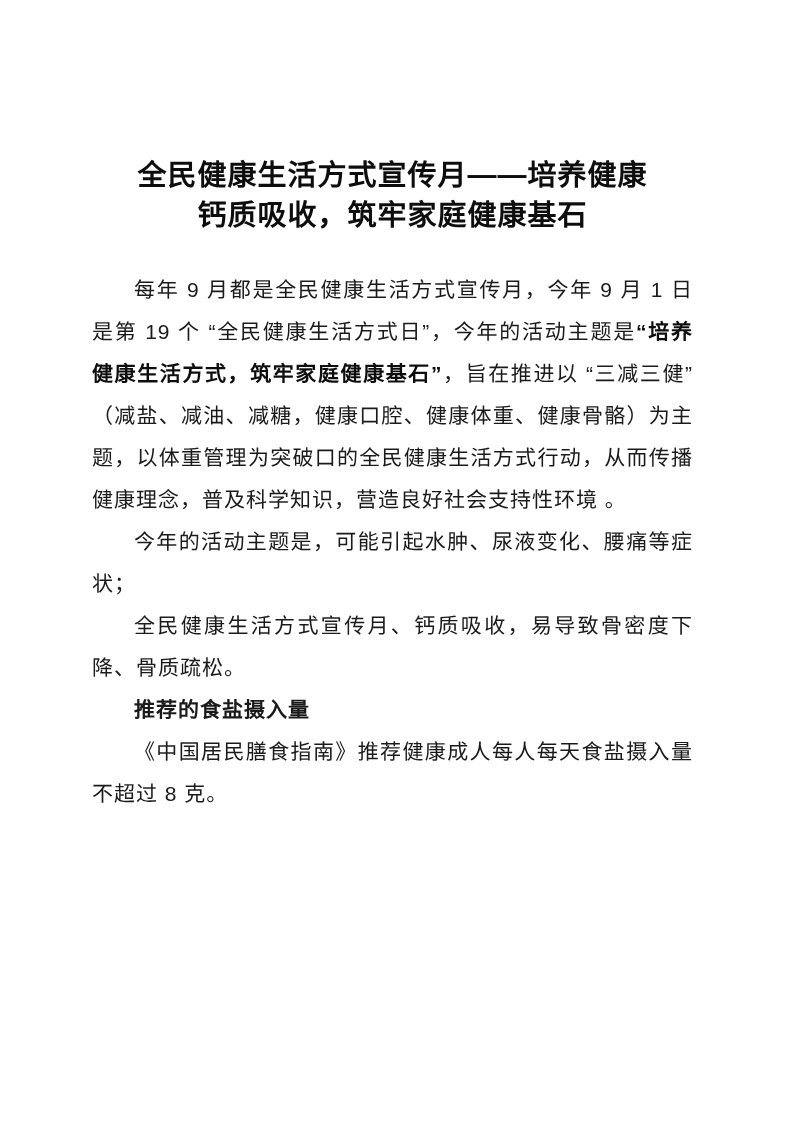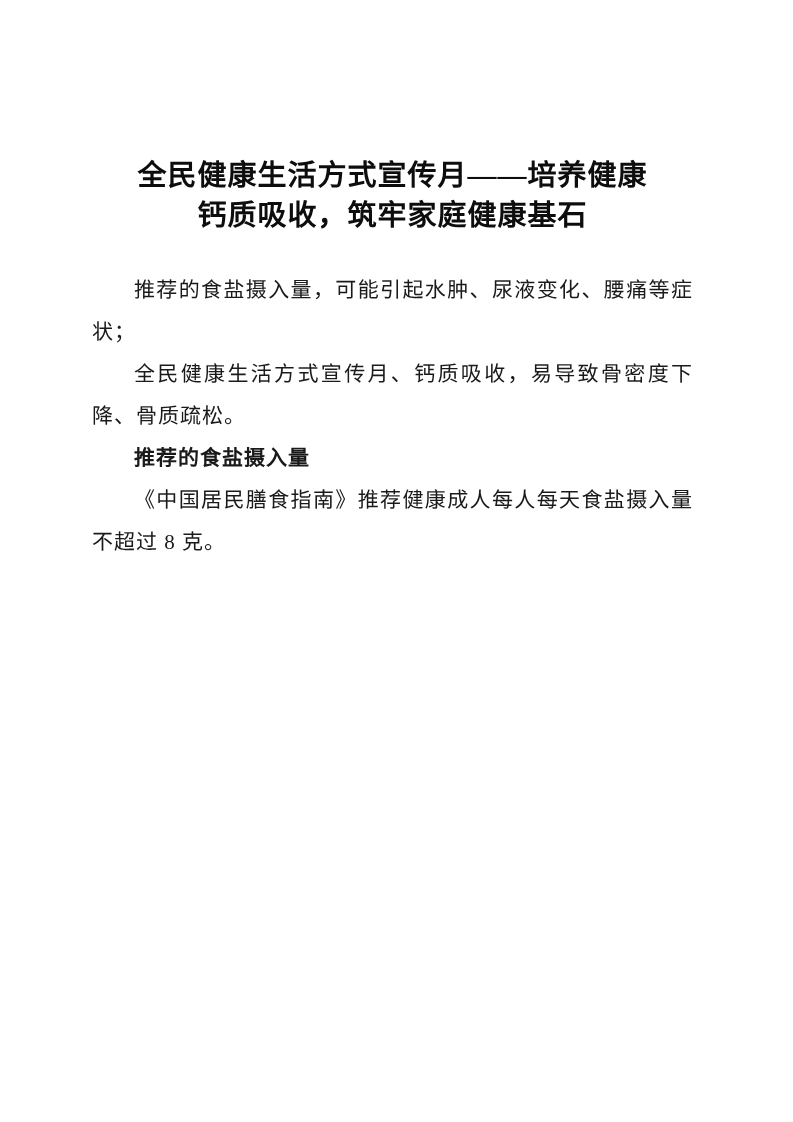--- a/index.html
+++ b/index.html
@@ -6,21 +6,21 @@
     margin: 0;
     padding: 0;
     background: #ffffff;
   }
   .page {
     position: relative;
     width: 702px;
     height: 1122px;
     background: #ffffff;
     overflow: hidden;
-    font-family: Liberation Serif, serif;
+    font-family: Liberation Sans, sans-serif;
     color: #161616;
   }
   .content {
     position: absolute;
     top: 0;
     left: 92px;
     width: 601px;
   }
   .doc-title {
     margin: 155px 0 34px 0;
@@ -62,25 +62,28 @@
 <div class="page">
   <div class="content">
 
     <h1 class="doc-title">
       <span class="title-line">全民健康生活方式宣传月——培养健康</span>
       <span class="title-line">钙质吸收，筑牢家庭健康基石</span>
     </h1>
 
     <div class="body-text">
 
+      <p class="indent">
+        <span>每年 9 月都是全民健康生活方式宣传月，今年 9 月 1 日是第 19 个 “全民健康生活方式日”，今年的活动主题是</span><span class="bold-theme">“培养健康生活方式，筑牢家庭健康基石”</span><span>，旨在推进以 “三减三健” （减盐、减油、减糖，健康口腔、健康体重、健康骨骼）为主题，以体重管理为突破口的全民健康生活方式行动，从而传播健康理念，普及科学知识，营造良好社会支持性环境 。</span>
+      </p>
 
 
 
 
-      <p class="indent">推荐的食盐摄入量，可能引起水肿、尿液变化、腰痛等症状；</p>
+      <p class="indent">今年的活动主题是，可能引起水肿、尿液变化、腰痛等症状；</p>
 
       <p class="indent">全民健康生活方式宣传月、钙质吸收，易导致骨密度下降、骨质疏松。</p>
 
       <p class="indent para-heading">推荐的食盐摄入量</p>
 
       <p class="indent">《中国居民膳食指南》推荐健康成人每人每天食盐摄入量不超过 8 克。</p>
 
     </div>
   </div>
 </div>

